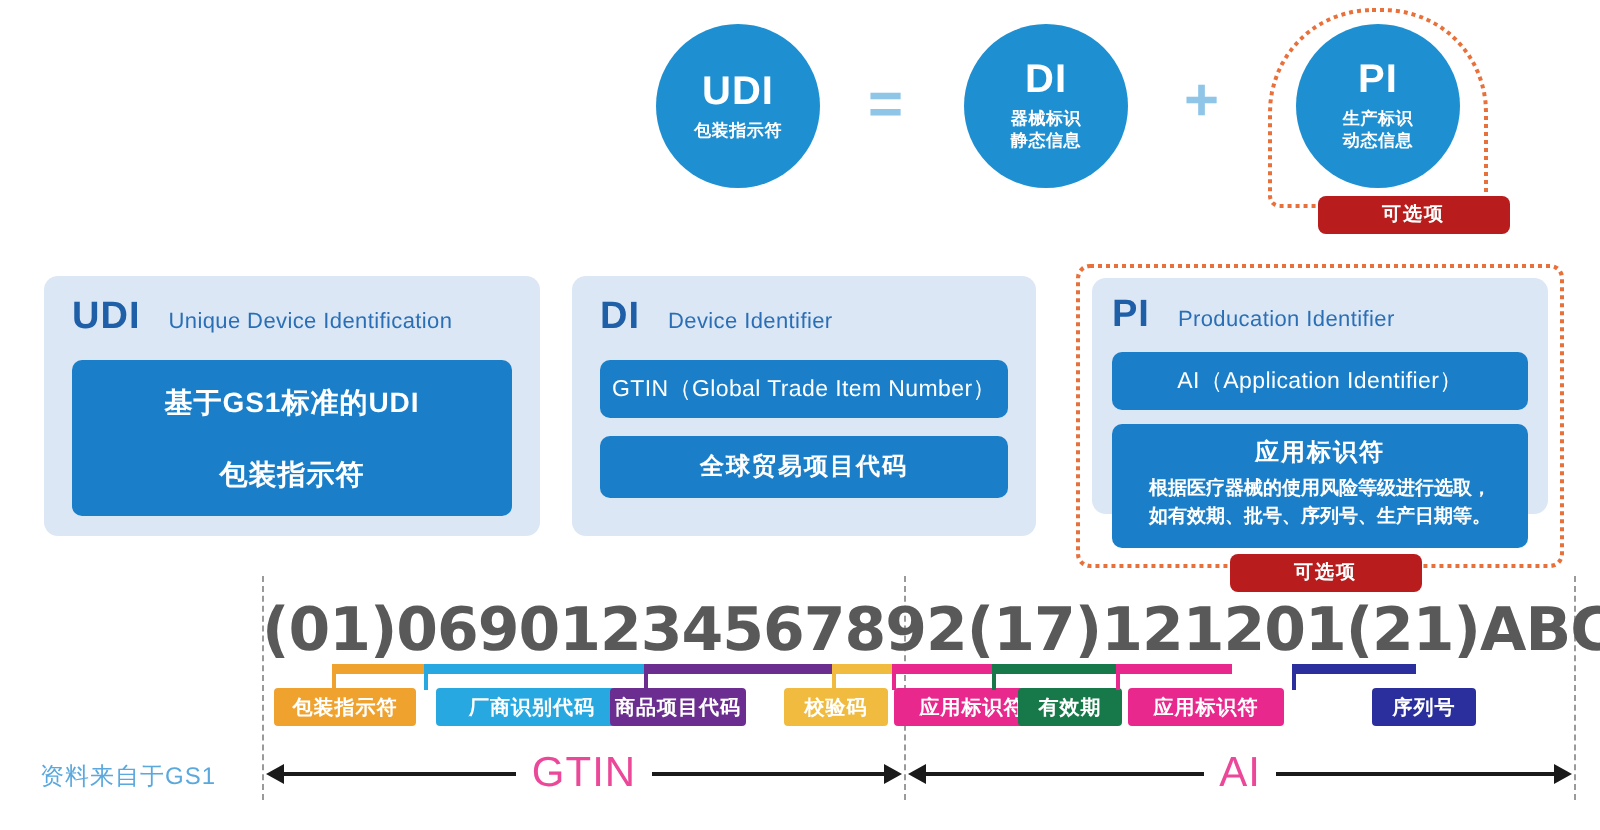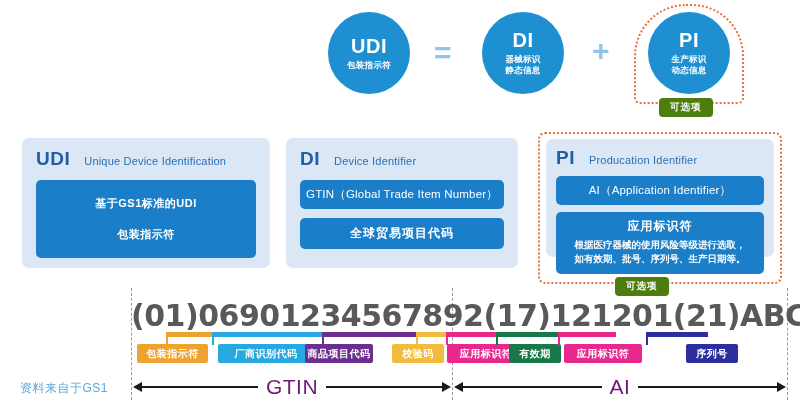--- a/index.html
+++ b/index.html
@@ -66,27 +66,27 @@
   #pi-optional-wrap {
     position: absolute;
     left: 634px; top: 4px;
     width: 110px; height: 100px;
     border: 2px dotted #e8703a;
     border-radius: 52px 52px 6px 6px;
     box-sizing: border-box;
   }
   .optional-badge {
     position: absolute;
-    background: #4d7c0f;
+    background: #b91c1c;
     color: #ffffff;
     font-size: 9.5px;
     font-weight: bold;
     letter-spacing: 1px;
     border-radius: 4px;
-    padding: 3px 11px;
+    padding: 3px 32px;
     white-space: nowrap;
   }
   #pi-optional-badge-top { left: 659px; top: 98px; }
 
   
   #panels { position: absolute; left: 0; top: 132px; width: 800px; height: 155px; }
 
   .panel {
     position: absolute;
     background: #dbe7f5;
@@ -122,21 +122,21 @@
   .bluebar.cn { font-size: 12px; font-weight: bold; padding: 7px 6px; letter-spacing: 1px; }
 
   #panel-udi { left: 22px; top: 6px; width: 248px; height: 130px; }
   #panel-udi .udi-box {
     background: #1a7fc8;
     color: #fff;
     border-radius: 5px;
     height: 78px;
     display: flex; flex-direction: column;
     align-items: center; justify-content: center;
-    font-size: 11px; font-weight: bold; line-height: 1.6;
+    font-size: 14px; font-weight: bold; line-height: 1.6;
     letter-spacing: 0.5px;
     gap: 13px;
   }
 
   #panel-di { left: 286px; top: 6px; width: 232px; height: 130px; }
   #panel-di .bluebar { margin-bottom: 9px; }
 
   #pi-outer {
     position: absolute;
     left: 538px; top: 0px;
@@ -226,21 +226,21 @@
   .bracket .arrow-l, .bracket .arrow-r {
     width: 0; height: 0;
     border-top: 5px solid transparent;
     border-bottom: 5px solid transparent;
   }
   .bracket .arrow-l { border-right: 9px solid #1a1a1a; }
   .bracket .arrow-r { border-left: 9px solid #1a1a1a; }
   .bracket .btxt {
     padding: 0 8px;
     font-size: 21px;
-    color: #701a75;
+    color: #ec4899;
     letter-spacing: 0.5px;
     font-family: "Liberation Sans", sans-serif;
   }
   #bracket-gtin { left: 133px; width: 318px; }
   #bracket-ai   { left: 454px; width: 332px; }
 
   #source-note {
     position: absolute;
     left: 20px; top: 92px;
     font-size: 12px;

